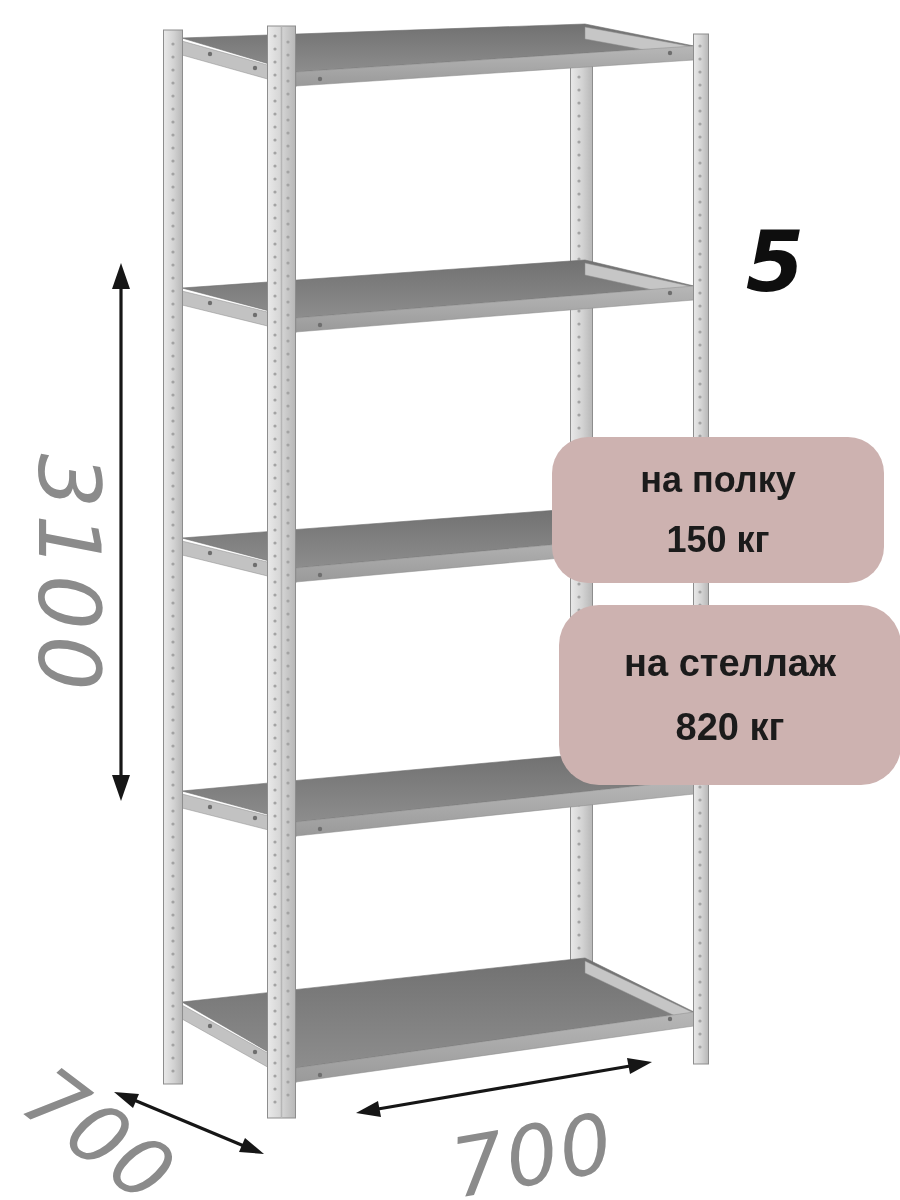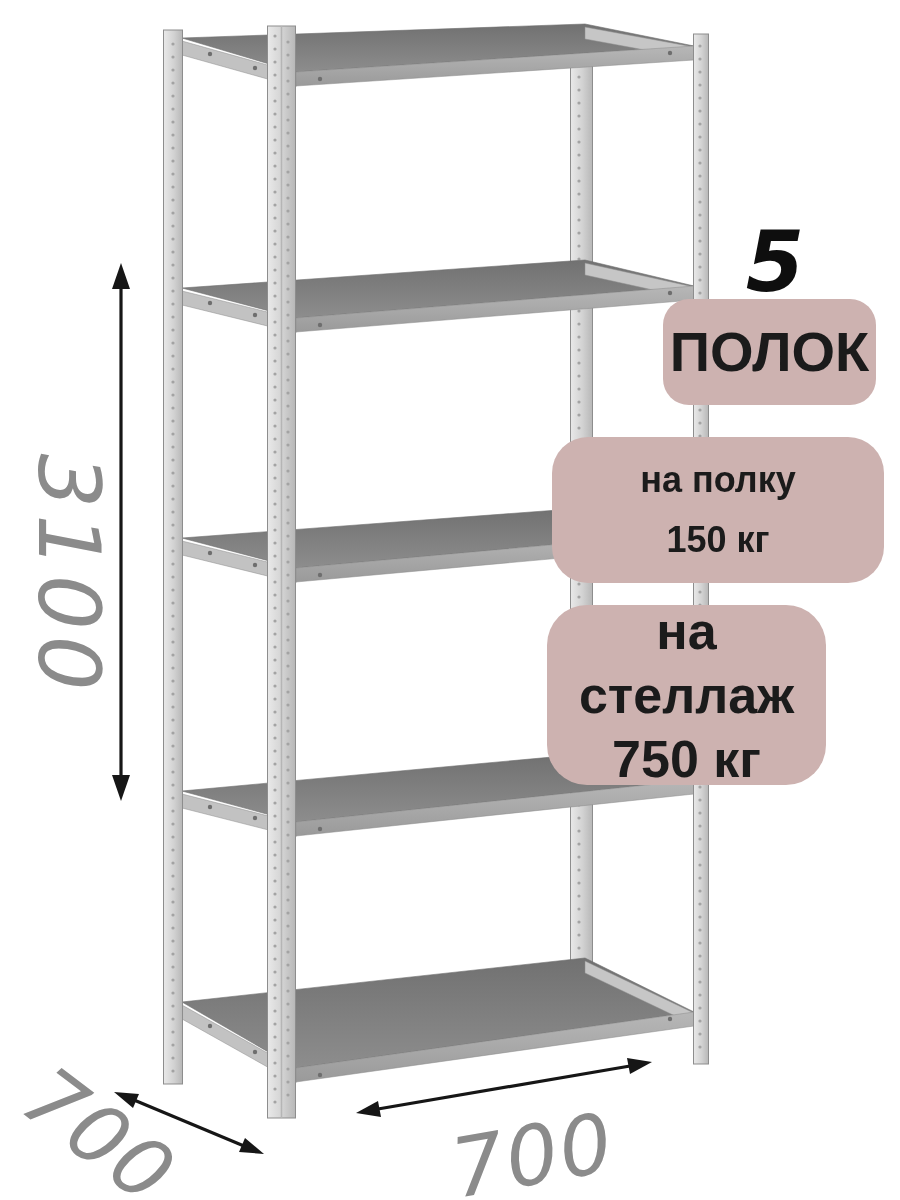--- a/index.html
+++ b/index.html
@@ -29,22 +29,22 @@
   
   .badge{
     position:absolute;background:#cdb2b0;color:#1b1b1b;
     display:flex;flex-direction:column;align-items:center;justify-content:center;
     font-weight:bold;text-align:center;
   }
   .badge-count{left:663px;top:299px;width:213px;height:106px;border-radius:26px;
     font-size:56px;line-height:1;}
   .badge-shelf-load{left:552px;top:437px;width:332px;height:146px;border-radius:36px;
     font-size:36px;line-height:60px;}
-  .badge-rack-load{left:547px;top:605px;width:279px;height:180px;border-radius:40px;
-    font-size:52px;line-height:64px;}
+  .badge-rack-load{left:559px;top:605px;width:342px;height:180px;border-radius:40px;
+    font-size:38px;line-height:64px;}
 </style>
 </head>
 <body>
 
 <div class="stage">
 
   <svg width="900" height="1200" viewBox="0 0 900 1200">
     <defs>
       <linearGradient id="postGrad" x1="0" y1="0" x2="1" y2="0">
         <stop offset="0" stop-color="#e9e9e9"></stop>
@@ -164,27 +164,24 @@
       <polygon points="652,1062 630,1074 627,1058" stroke="none"></polygon>
     </g>
   </svg>
 
   <div class="dim dim-height">3100</div>
   <div class="dim dim-depth">700</div>
   <div class="dim dim-width">700</div>
 
   <div class="count-number">5</div>
 
-  <div class="badge badge-count">
-    <div>ПОЛОК</div>
-  </div>
 
   <div class="badge badge-shelf-load">
     <div>на полку</div>
     <div>150 кг</div>
   </div>
 
   <div class="badge badge-rack-load">
     <div>на стеллаж</div>
-    <div>750 кг</div>
+    <div>820 кг</div>
   </div>
 
 </div>
 
 </body></html>

